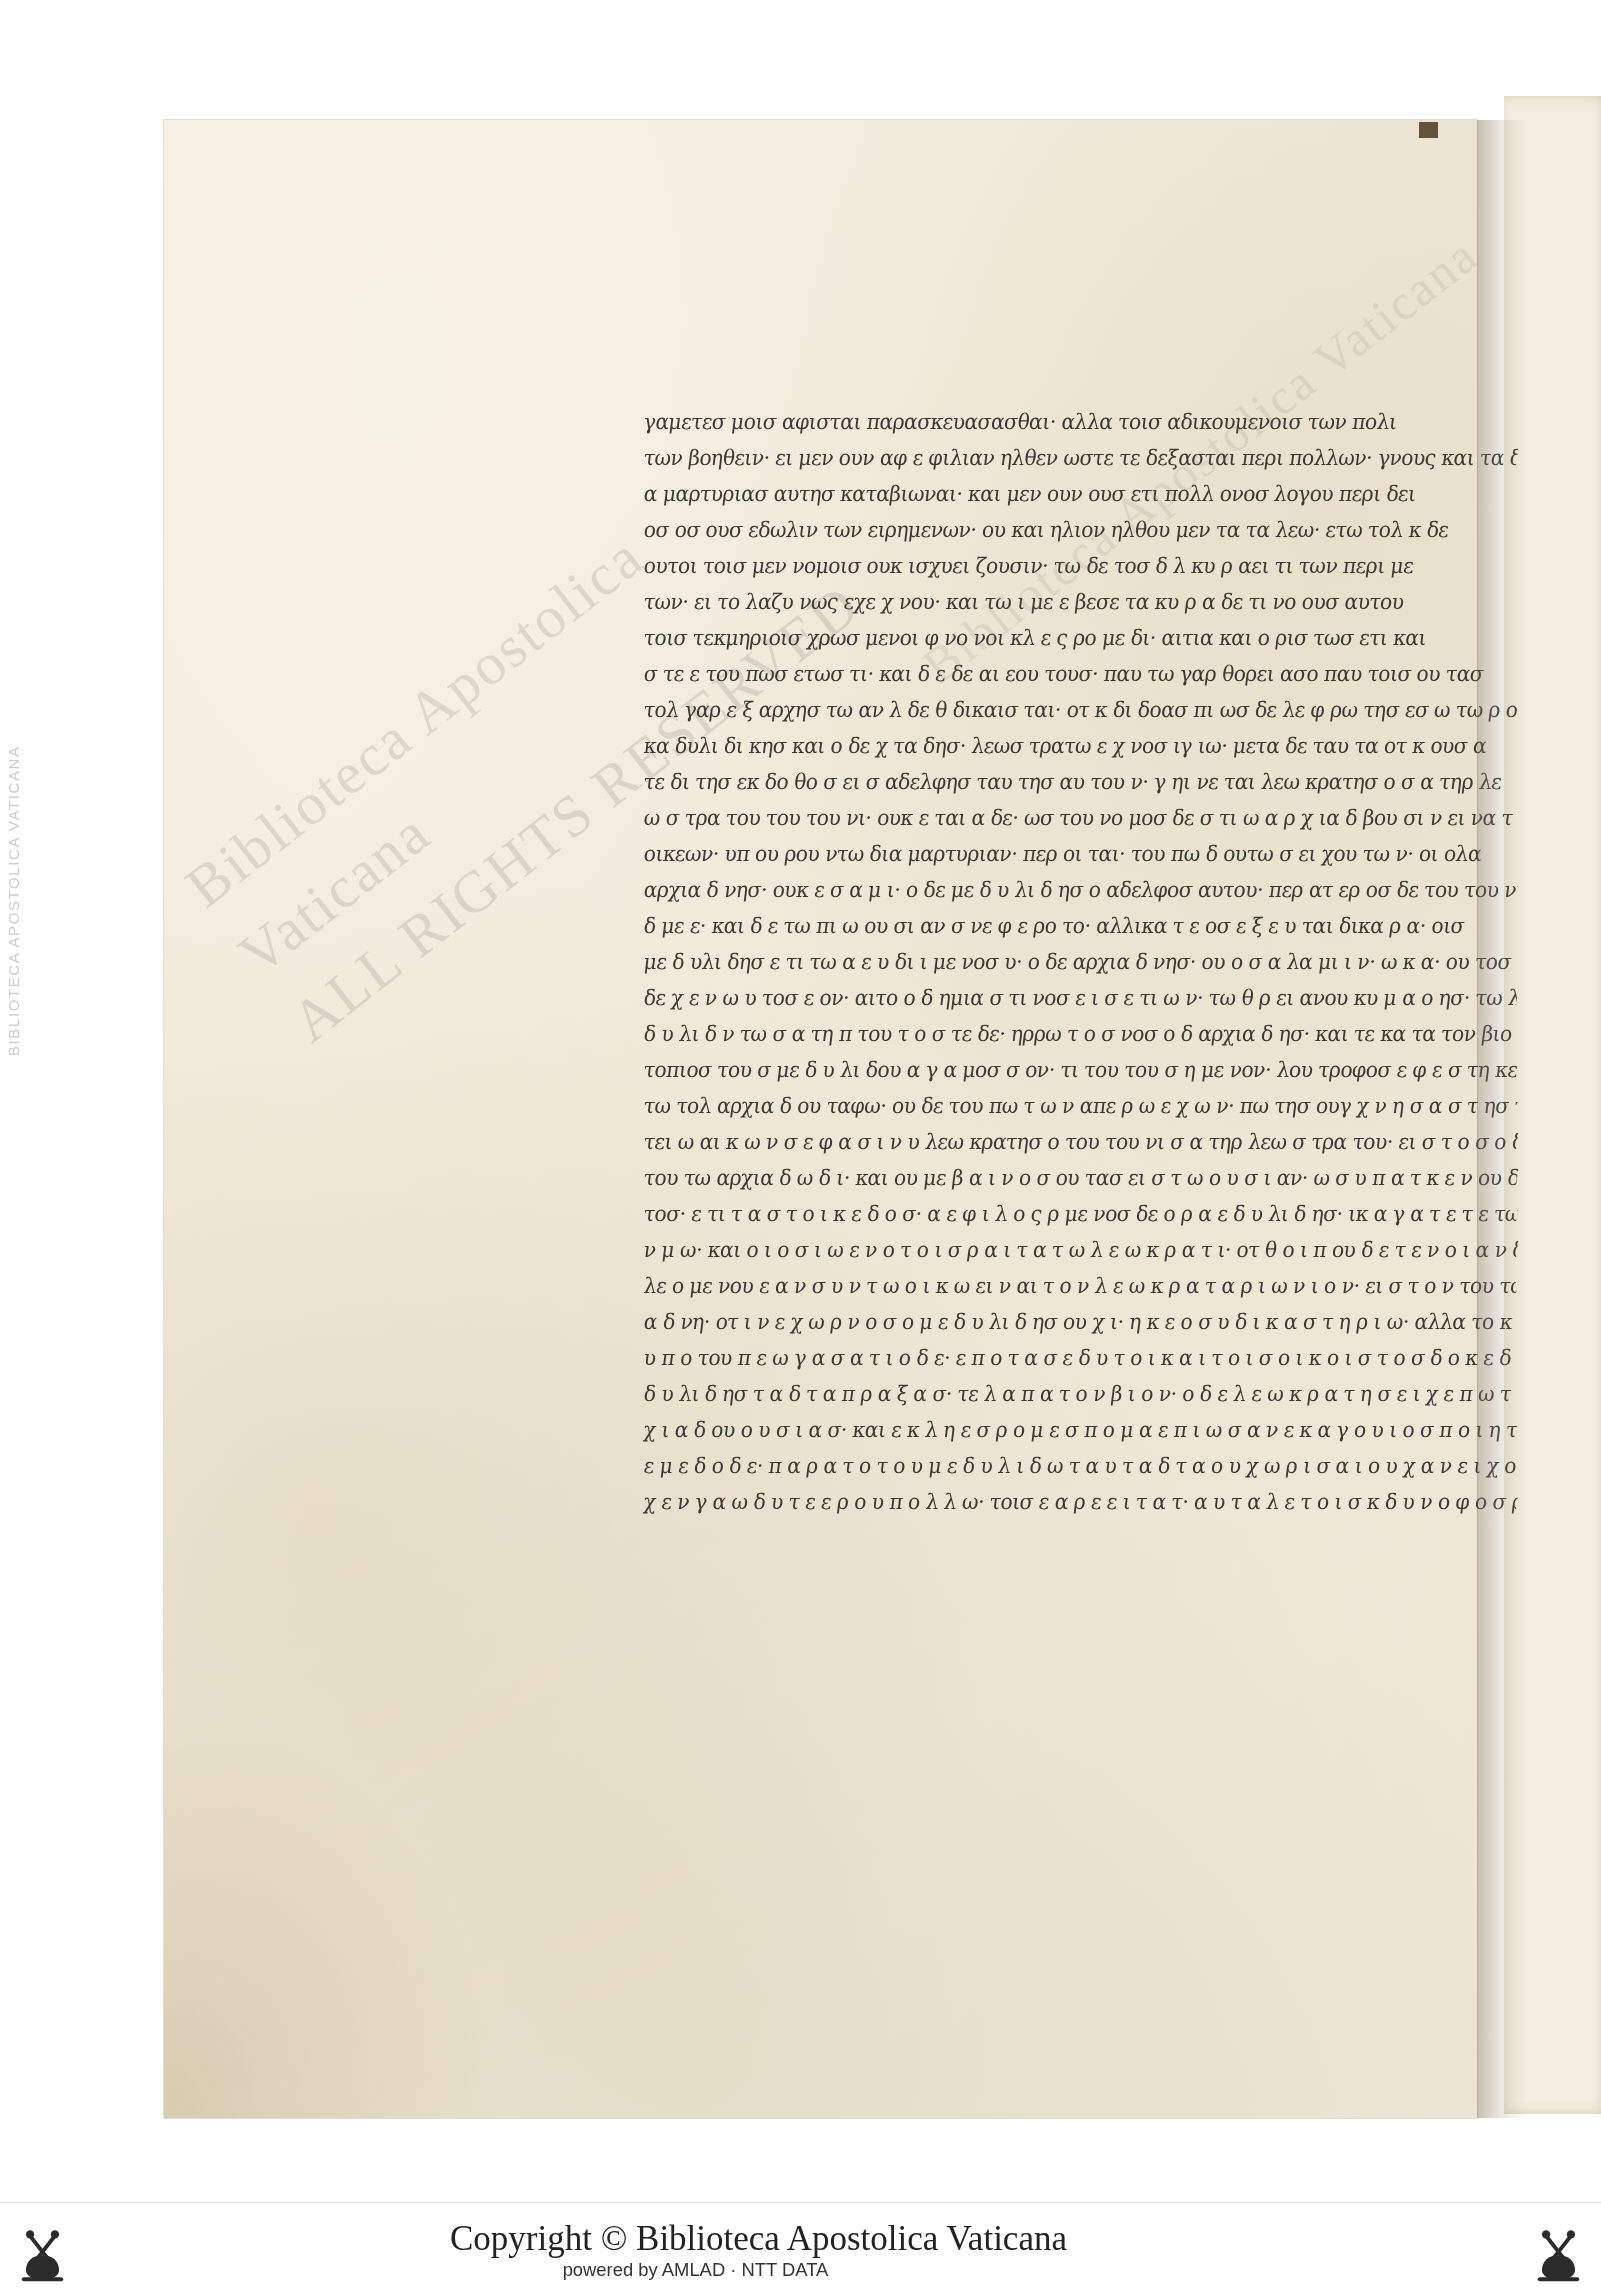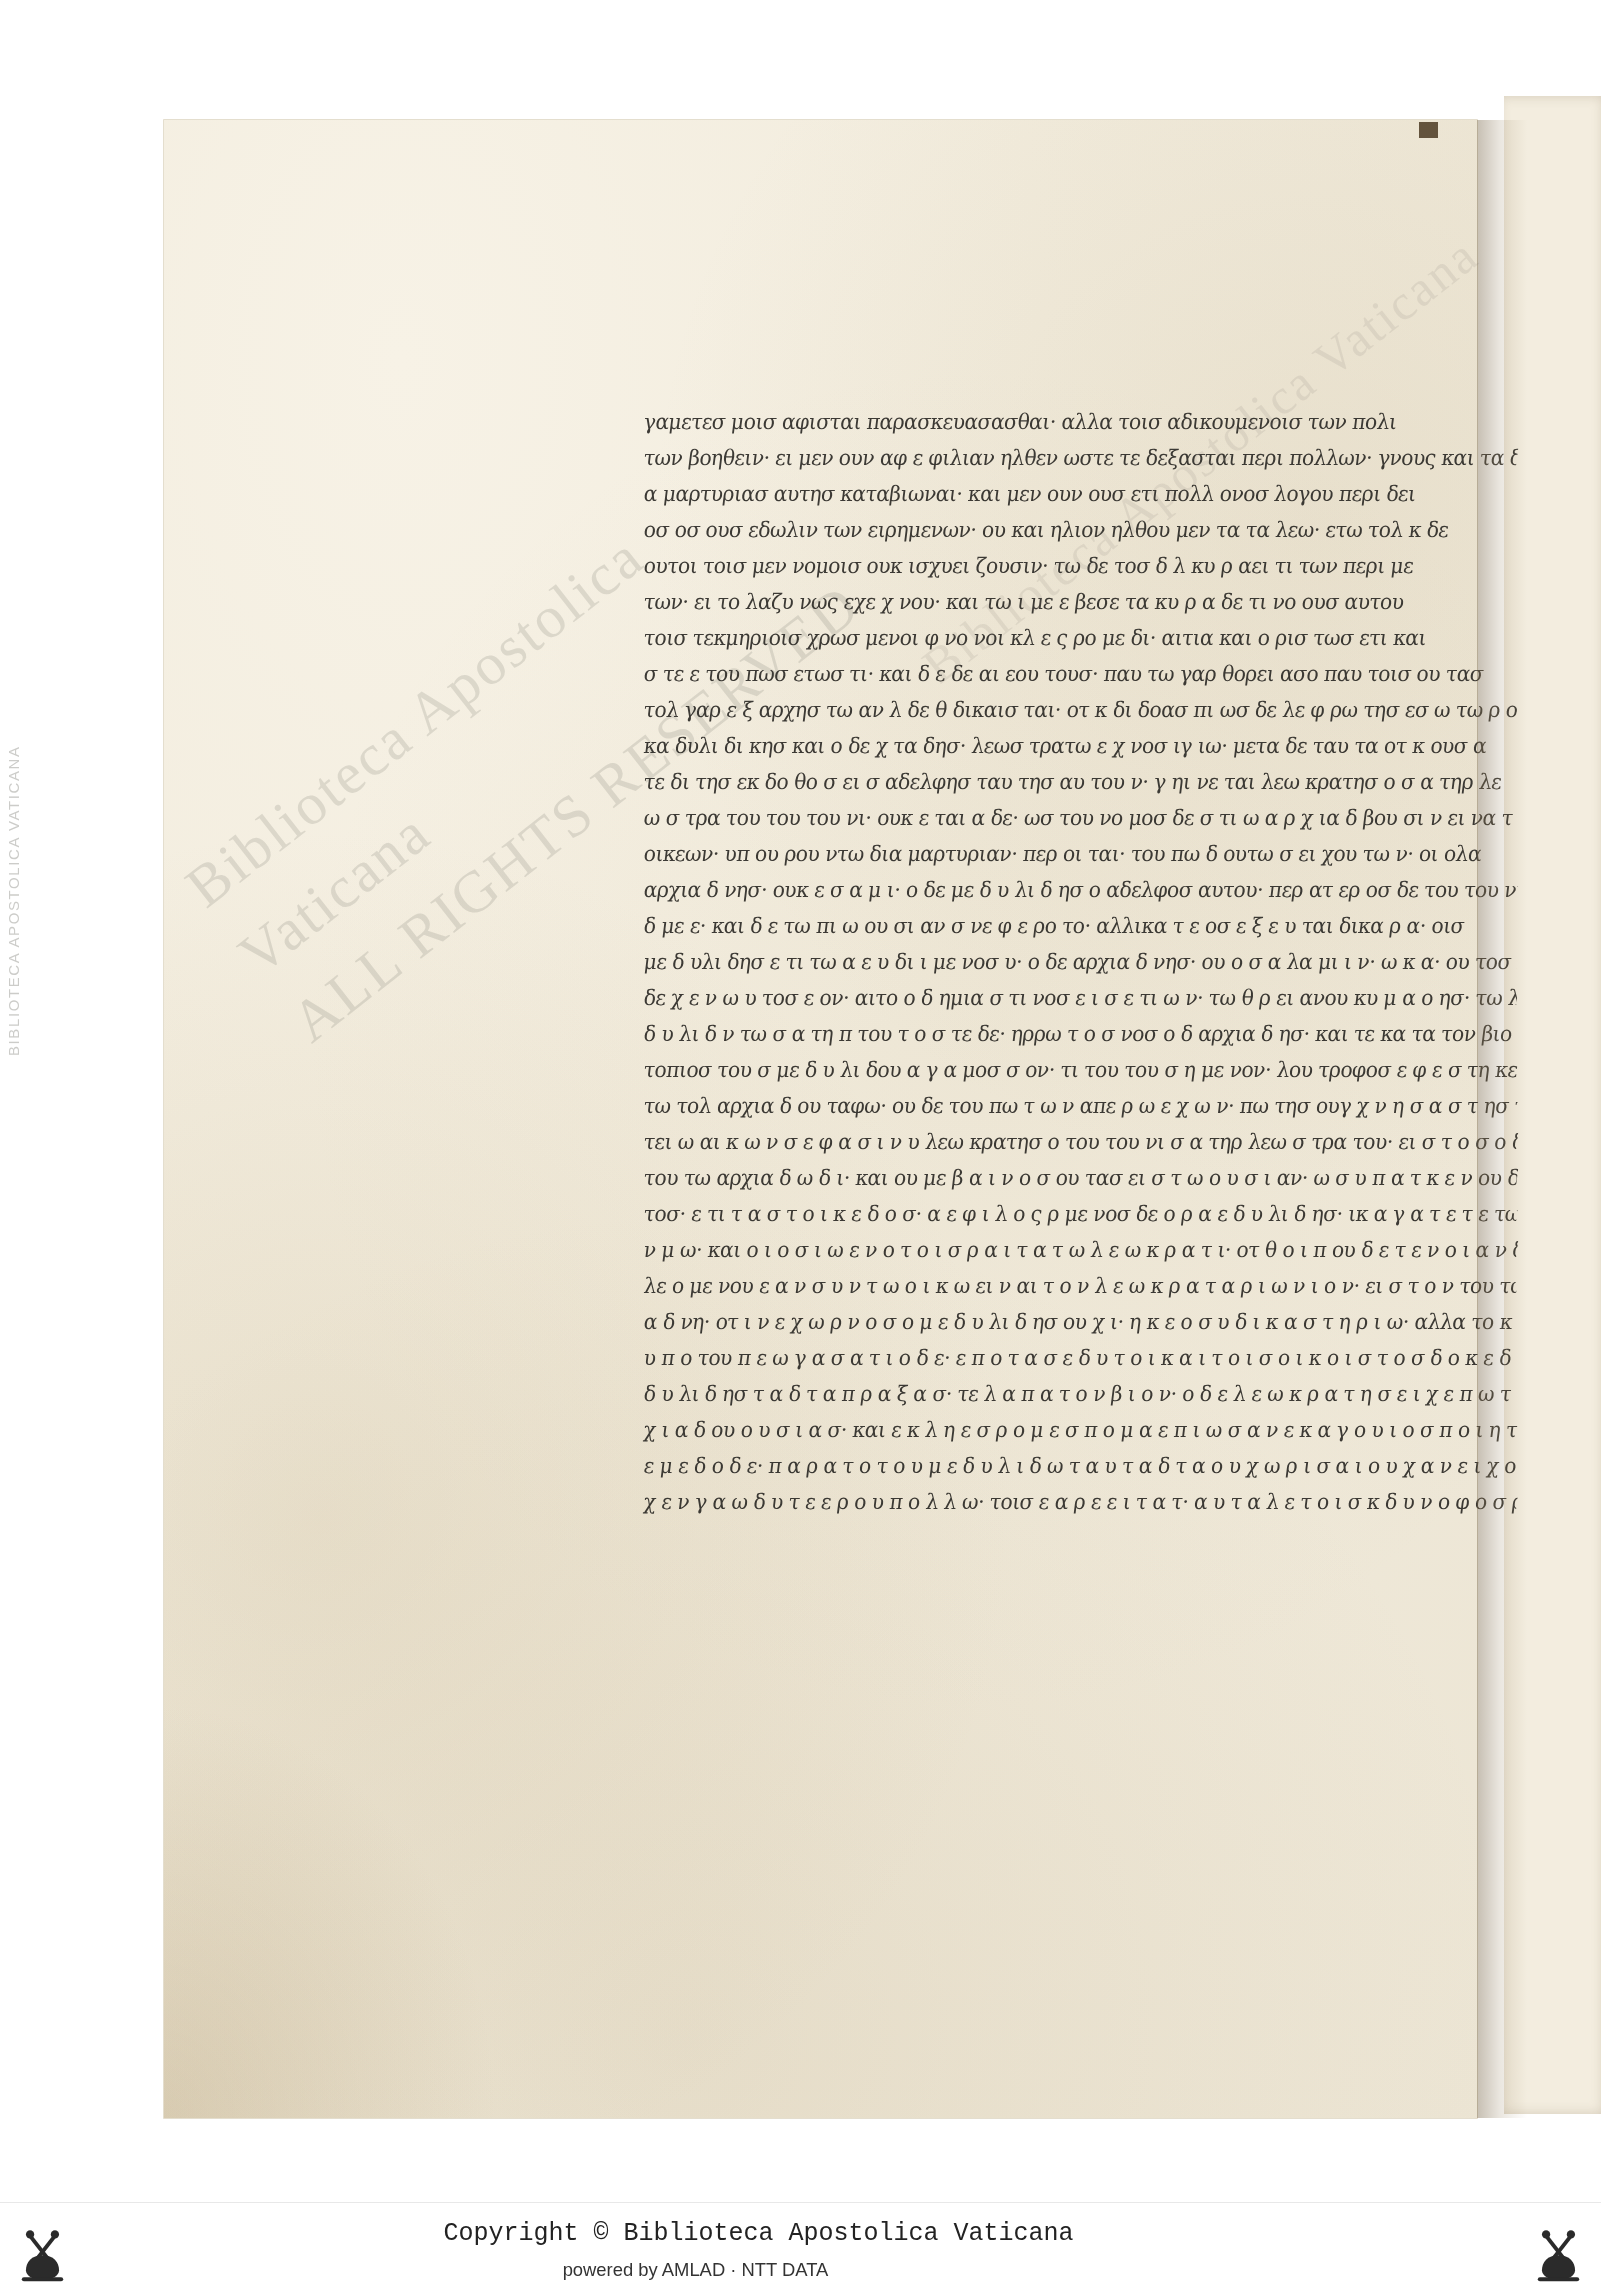--- a/index.html
+++ b/index.html
@@ -159,23 +159,23 @@
     width: 1601px;
     height: 94px;
     background: #ffffff;
     border-top: 0.8px solid #e8e8e8;
   }
   #footer-text {
     position: absolute;
     left: 0; top: 16px;
     width: 1517px;
     text-align: center;
-    font-size: 25px;
+    font-size: 35px;
     color: #222222;
-    font-family: Liberation Mono, monospace;
+    font-family: Liberation Serif, serif;
   }
   #footer-sub {
     position: absolute;
     left: 0; top: 56px;
     width: 1391px;
     text-align: center;
     font-size: 18.4px;
     color: #333333;
     font-family: "Liberation Sans", sans-serif;
   }

